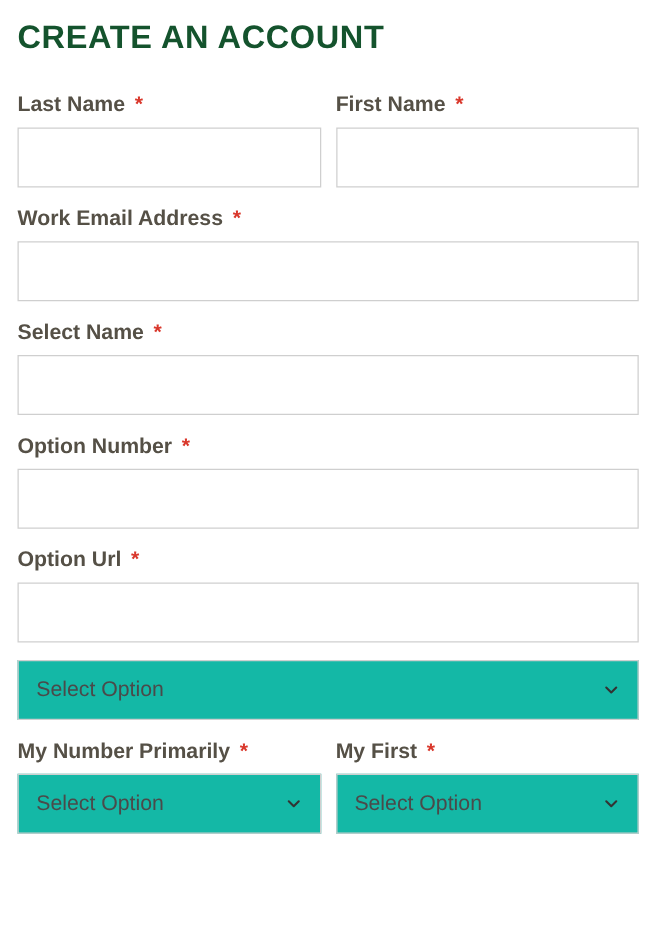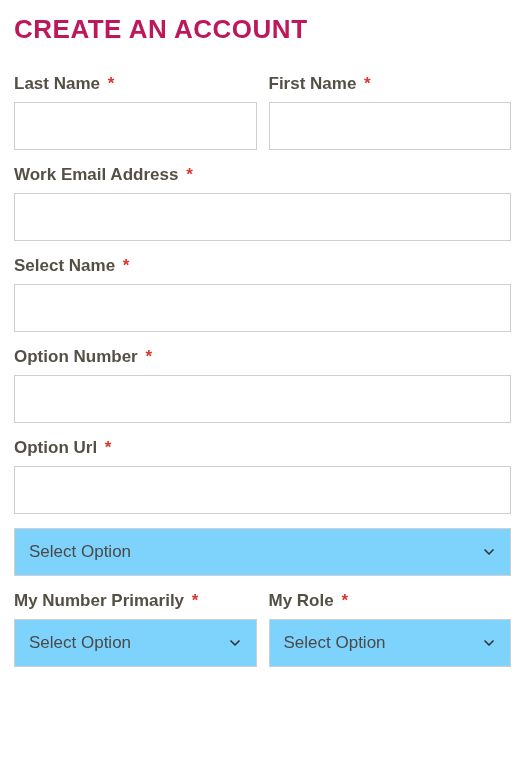--- a/index.html
+++ b/index.html
@@ -9,21 +9,21 @@
     }
     body {
       font-family: -apple-system, BlinkMacSystemFont, "Segoe UI", Arial, sans-serif;
       background: #ffffff;
       width: 525px;
       padding: 14px;
     }
     .page-title {
       font-size: 26px;
       font-weight: 700;
-      color: #be185d;
+      color: #14532d;
       letter-spacing: 0.5px;
       margin-bottom: 28px;
     }
     .form-row {
       display: flex;
       gap: 12px;
       margin-bottom: 14px;
     }
     .form-group {
       display: flex;
@@ -56,21 +56,21 @@
       outline: none;
     }
     .select-wrap {
       position: relative;
       width: 100%;
     }
     .select-input {
       width: 100%;
       height: 48px;
       border: 1px solid #cfcfcf;
-      background: #7dd3fc;
+      background: #14b8a6;
       padding: 0 40px 0 14px;
       font-size: 17px;
       color: #4a4a4a;
       appearance: none;
       -webkit-appearance: none;
       -moz-appearance: none;
       outline: none;
       cursor: pointer;
     }
     .chevron {
@@ -175,21 +175,21 @@
       </select>
       <span class="chevron">
         <svg viewBox="0 0 24 24" fill="none" stroke="#333" stroke-width="2.5" stroke-linecap="round" stroke-linejoin="round">
             <polyline points="6 9 12 15 18 9"></polyline>
           </svg>
       </span>
     </div>
   </div>
   <div class="form-group">
     <label class="field-label">
-      <span>My Role</span>
+      <span>My First</span>
       <span class="required-asterisk">*</span>
     </label>
     <div class="select-wrap">
       <select class="select-input">
         <option>Select Option</option>
       </select>
       <span class="chevron">
         <svg viewBox="0 0 24 24" fill="none" stroke="#333" stroke-width="2.5" stroke-linecap="round" stroke-linejoin="round">
             <polyline points="6 9 12 15 18 9"></polyline>
           </svg>

